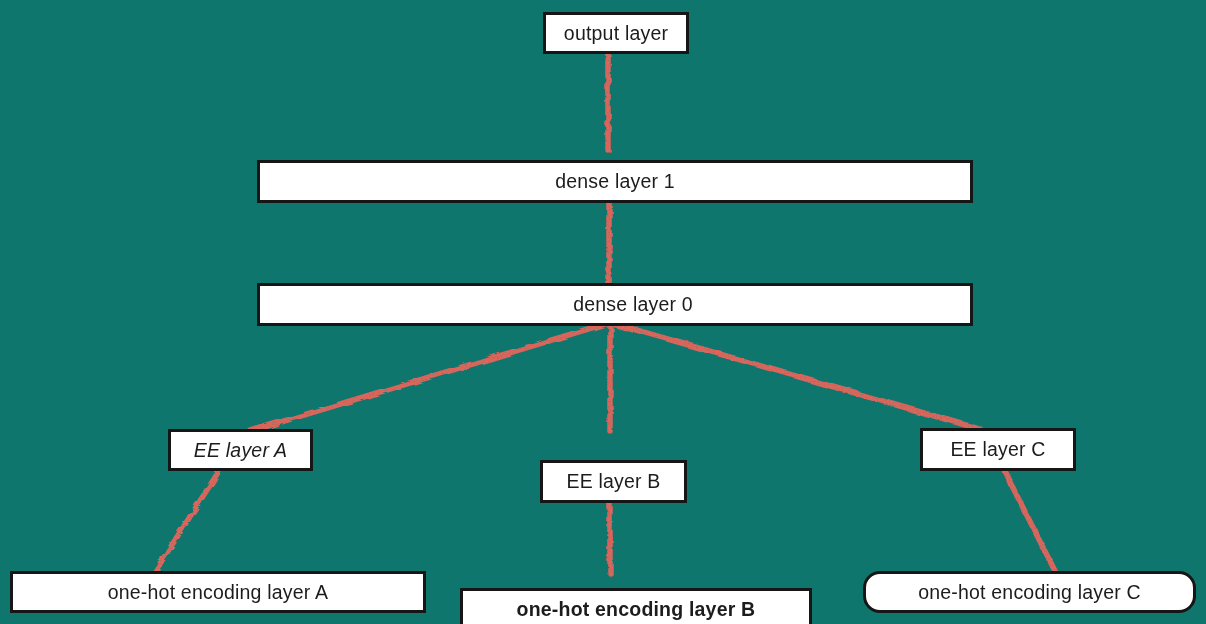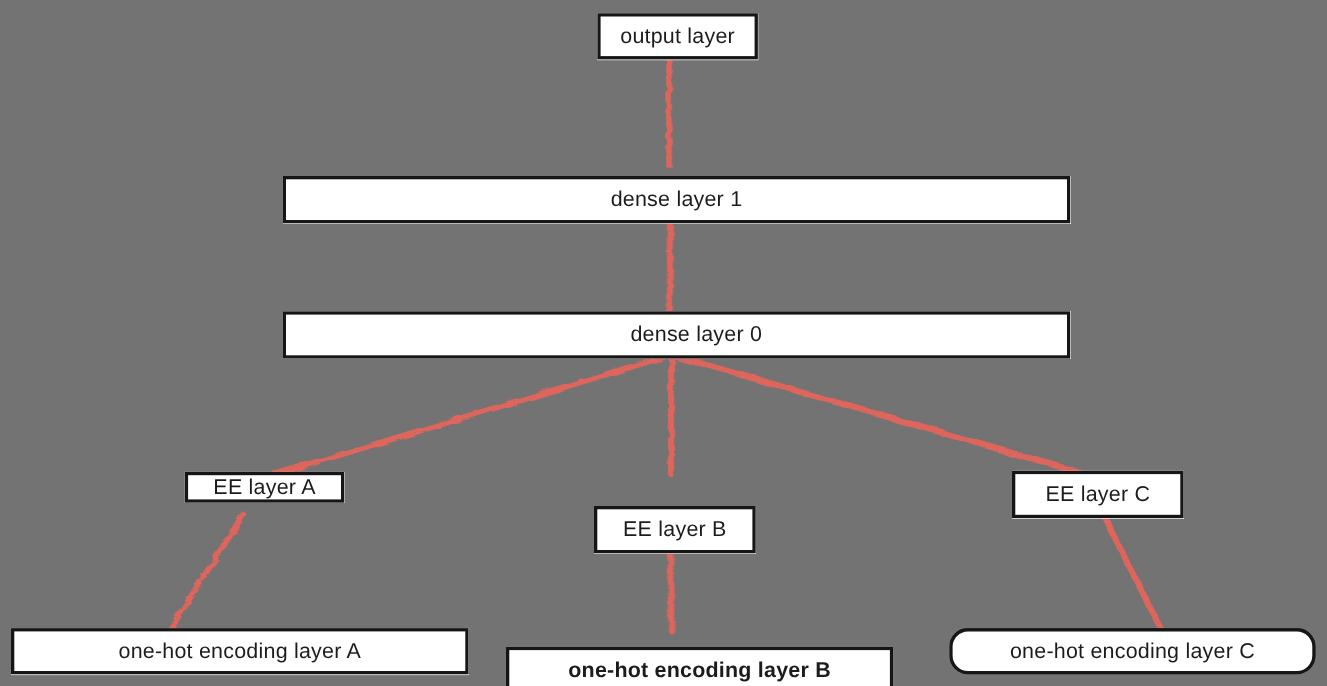--- a/index.html
+++ b/index.html
@@ -8,21 +8,21 @@
     width: 1206px;
     height: 624px;
     background: #ffffff;
     font-family: "Liberation Sans", sans-serif;
     overflow: hidden;
   }
   #canvas {
     position: relative;
     width: 1206px;
     height: 624px;
-    background: #737373;
+    background: #0f766e;
   }
   #edges {
     position: absolute;
     left: 0;
     top: 0;
     width: 1206px;
     height: 624px;
   }
   .edge {
     stroke: #e8655b;
@@ -40,21 +40,21 @@
     justify-content: center;
     font-size: 19.5px;
     color: #1c1c1c;
     letter-spacing: 0.2px;
     white-space: nowrap;
   }
   
   #node-output   { left: 543px; top: 12px;  width: 146px; height: 42px; }
   #node-dense1   { left: 257px; top: 148px; width: 716px; height: 43px; margin-top: 12px; }
   #node-dense0   { left: 257px; top: 283px; width: 716px; height: 43px; padding-left: 36px; }
-  #node-ee-a     { left: 168px; top: 429px; width: 145px; height: 28px; }
+  #node-ee-a     { left: 168px; top: 429px; width: 145px; height: 42px; font-style: italic; }
   #node-ee-b     { left: 540px; top: 428px; width: 147px; height: 43px; margin-top: 32px; }
   #node-ee-c     { left: 920px; top: 428px; width: 156px; height: 43px; }
   #node-onehot-a { left: 10px;  top: 571px; width: 416px; height: 42px; }
   #node-onehot-b { left: 460px; top: 588px; width: 352px; height: 42px; font-weight: bold; }
   #node-onehot-c { left: 863px; top: 571px; width: 333px; height: 42px; border-radius: 17px; }
 </style>
 </head>
 <body>
 
 <div id="canvas">

